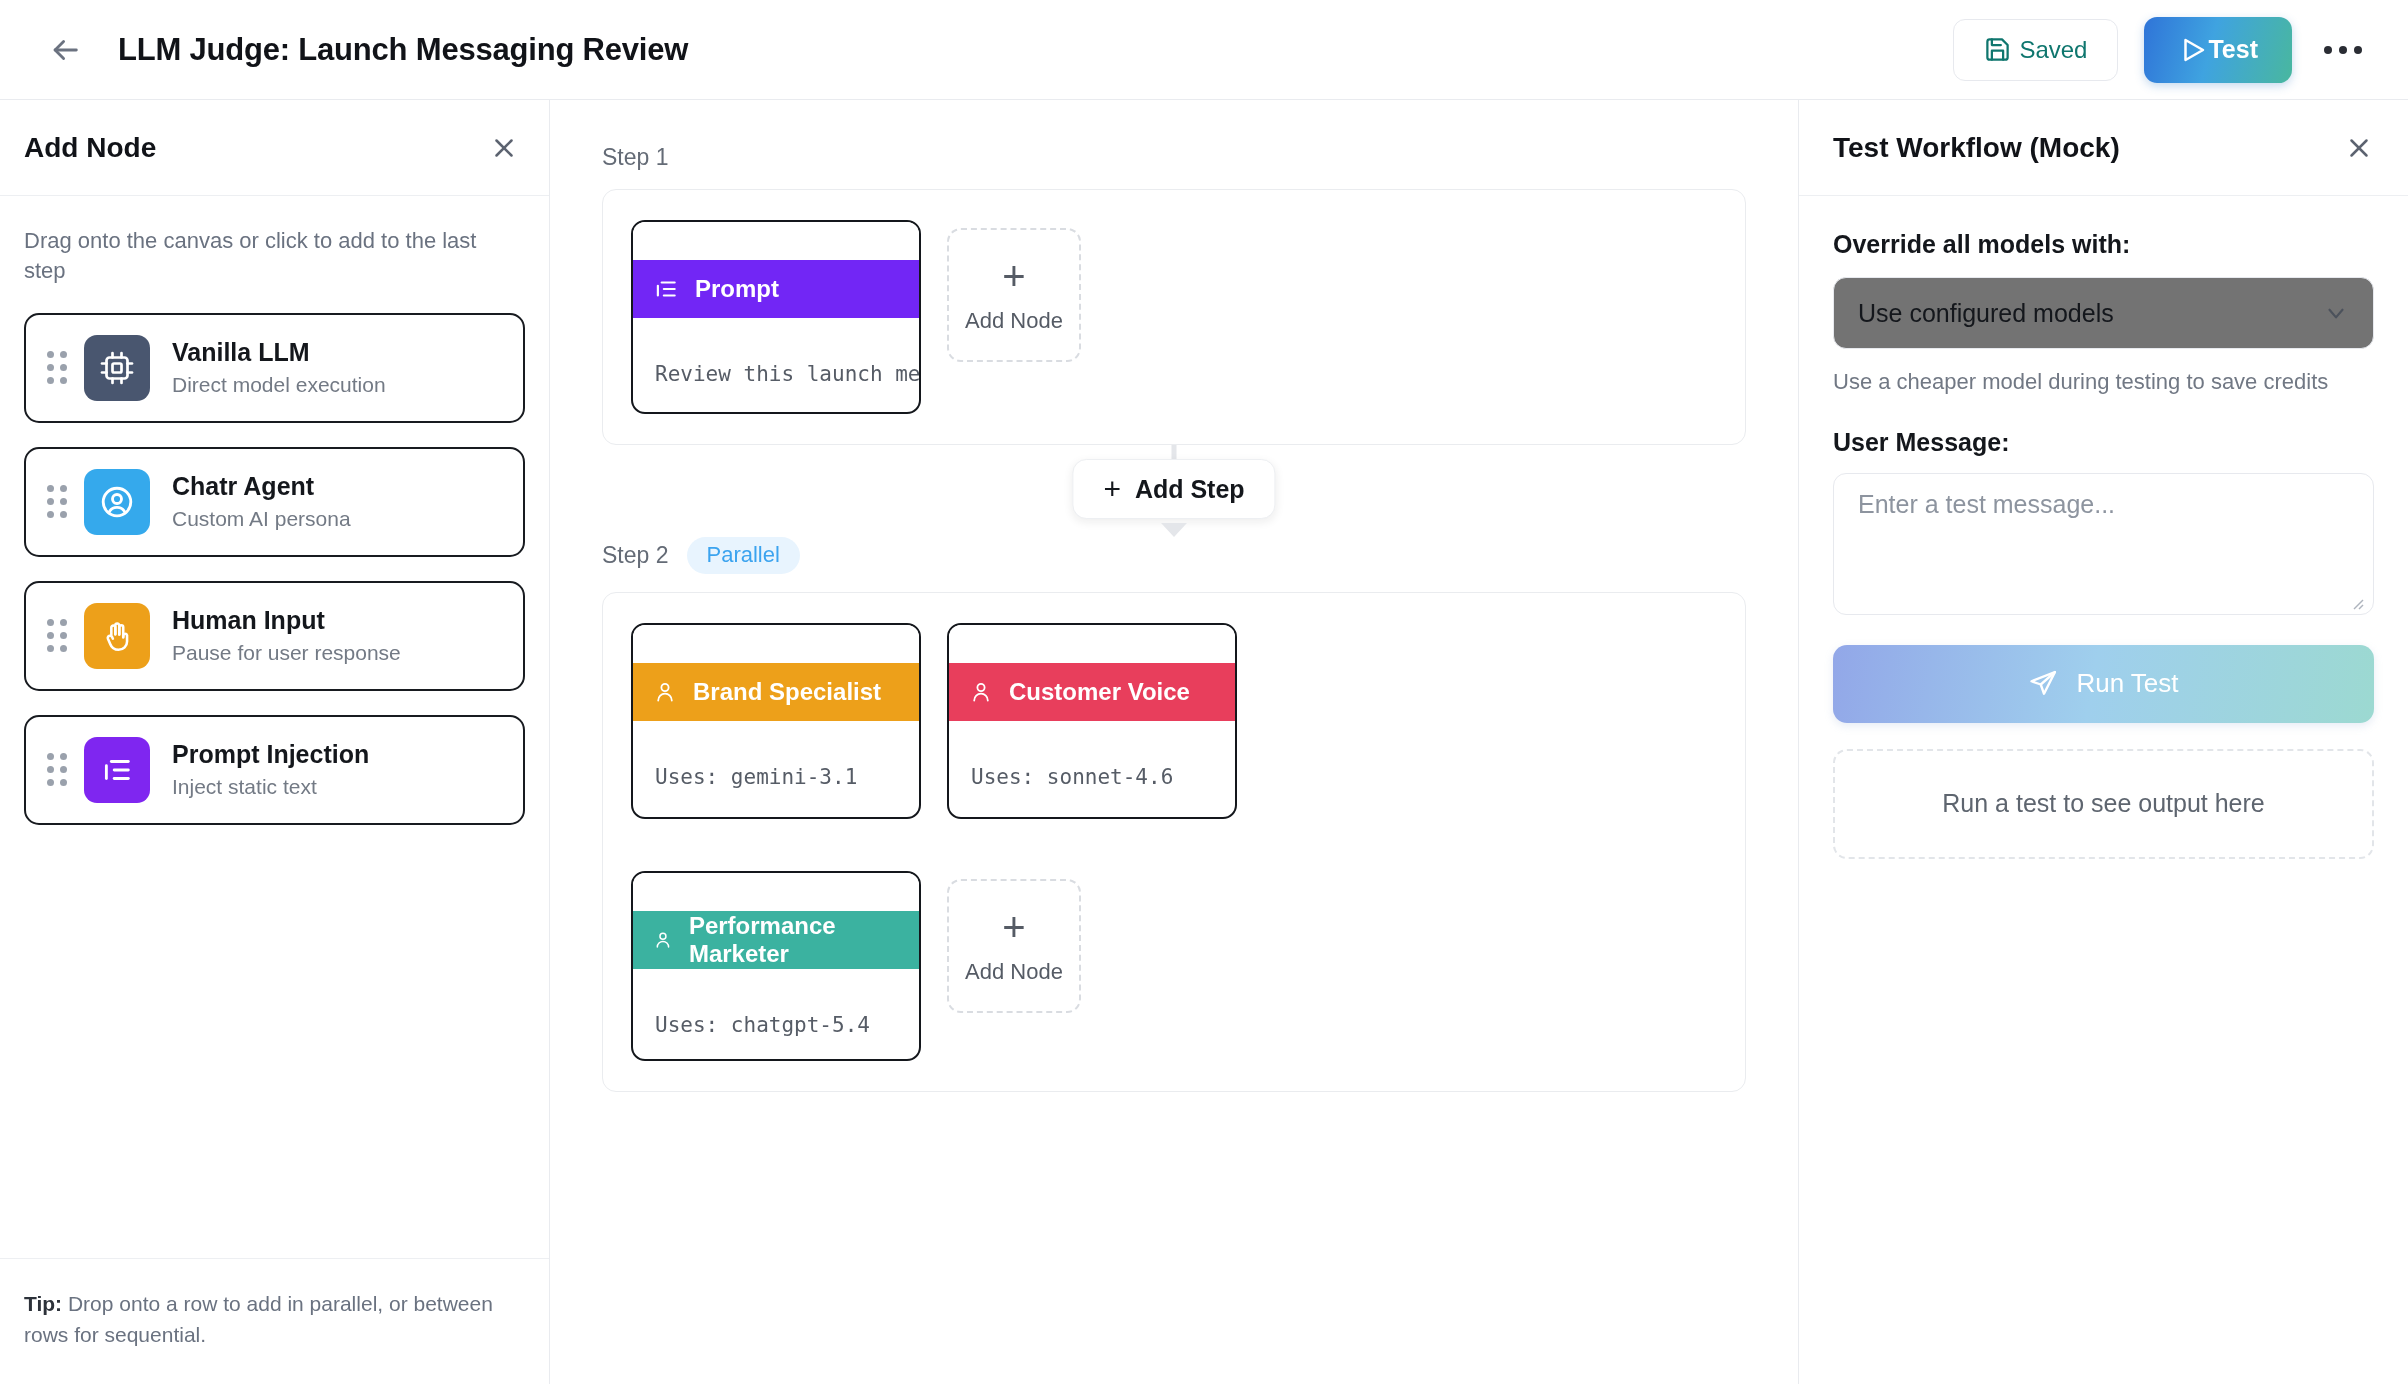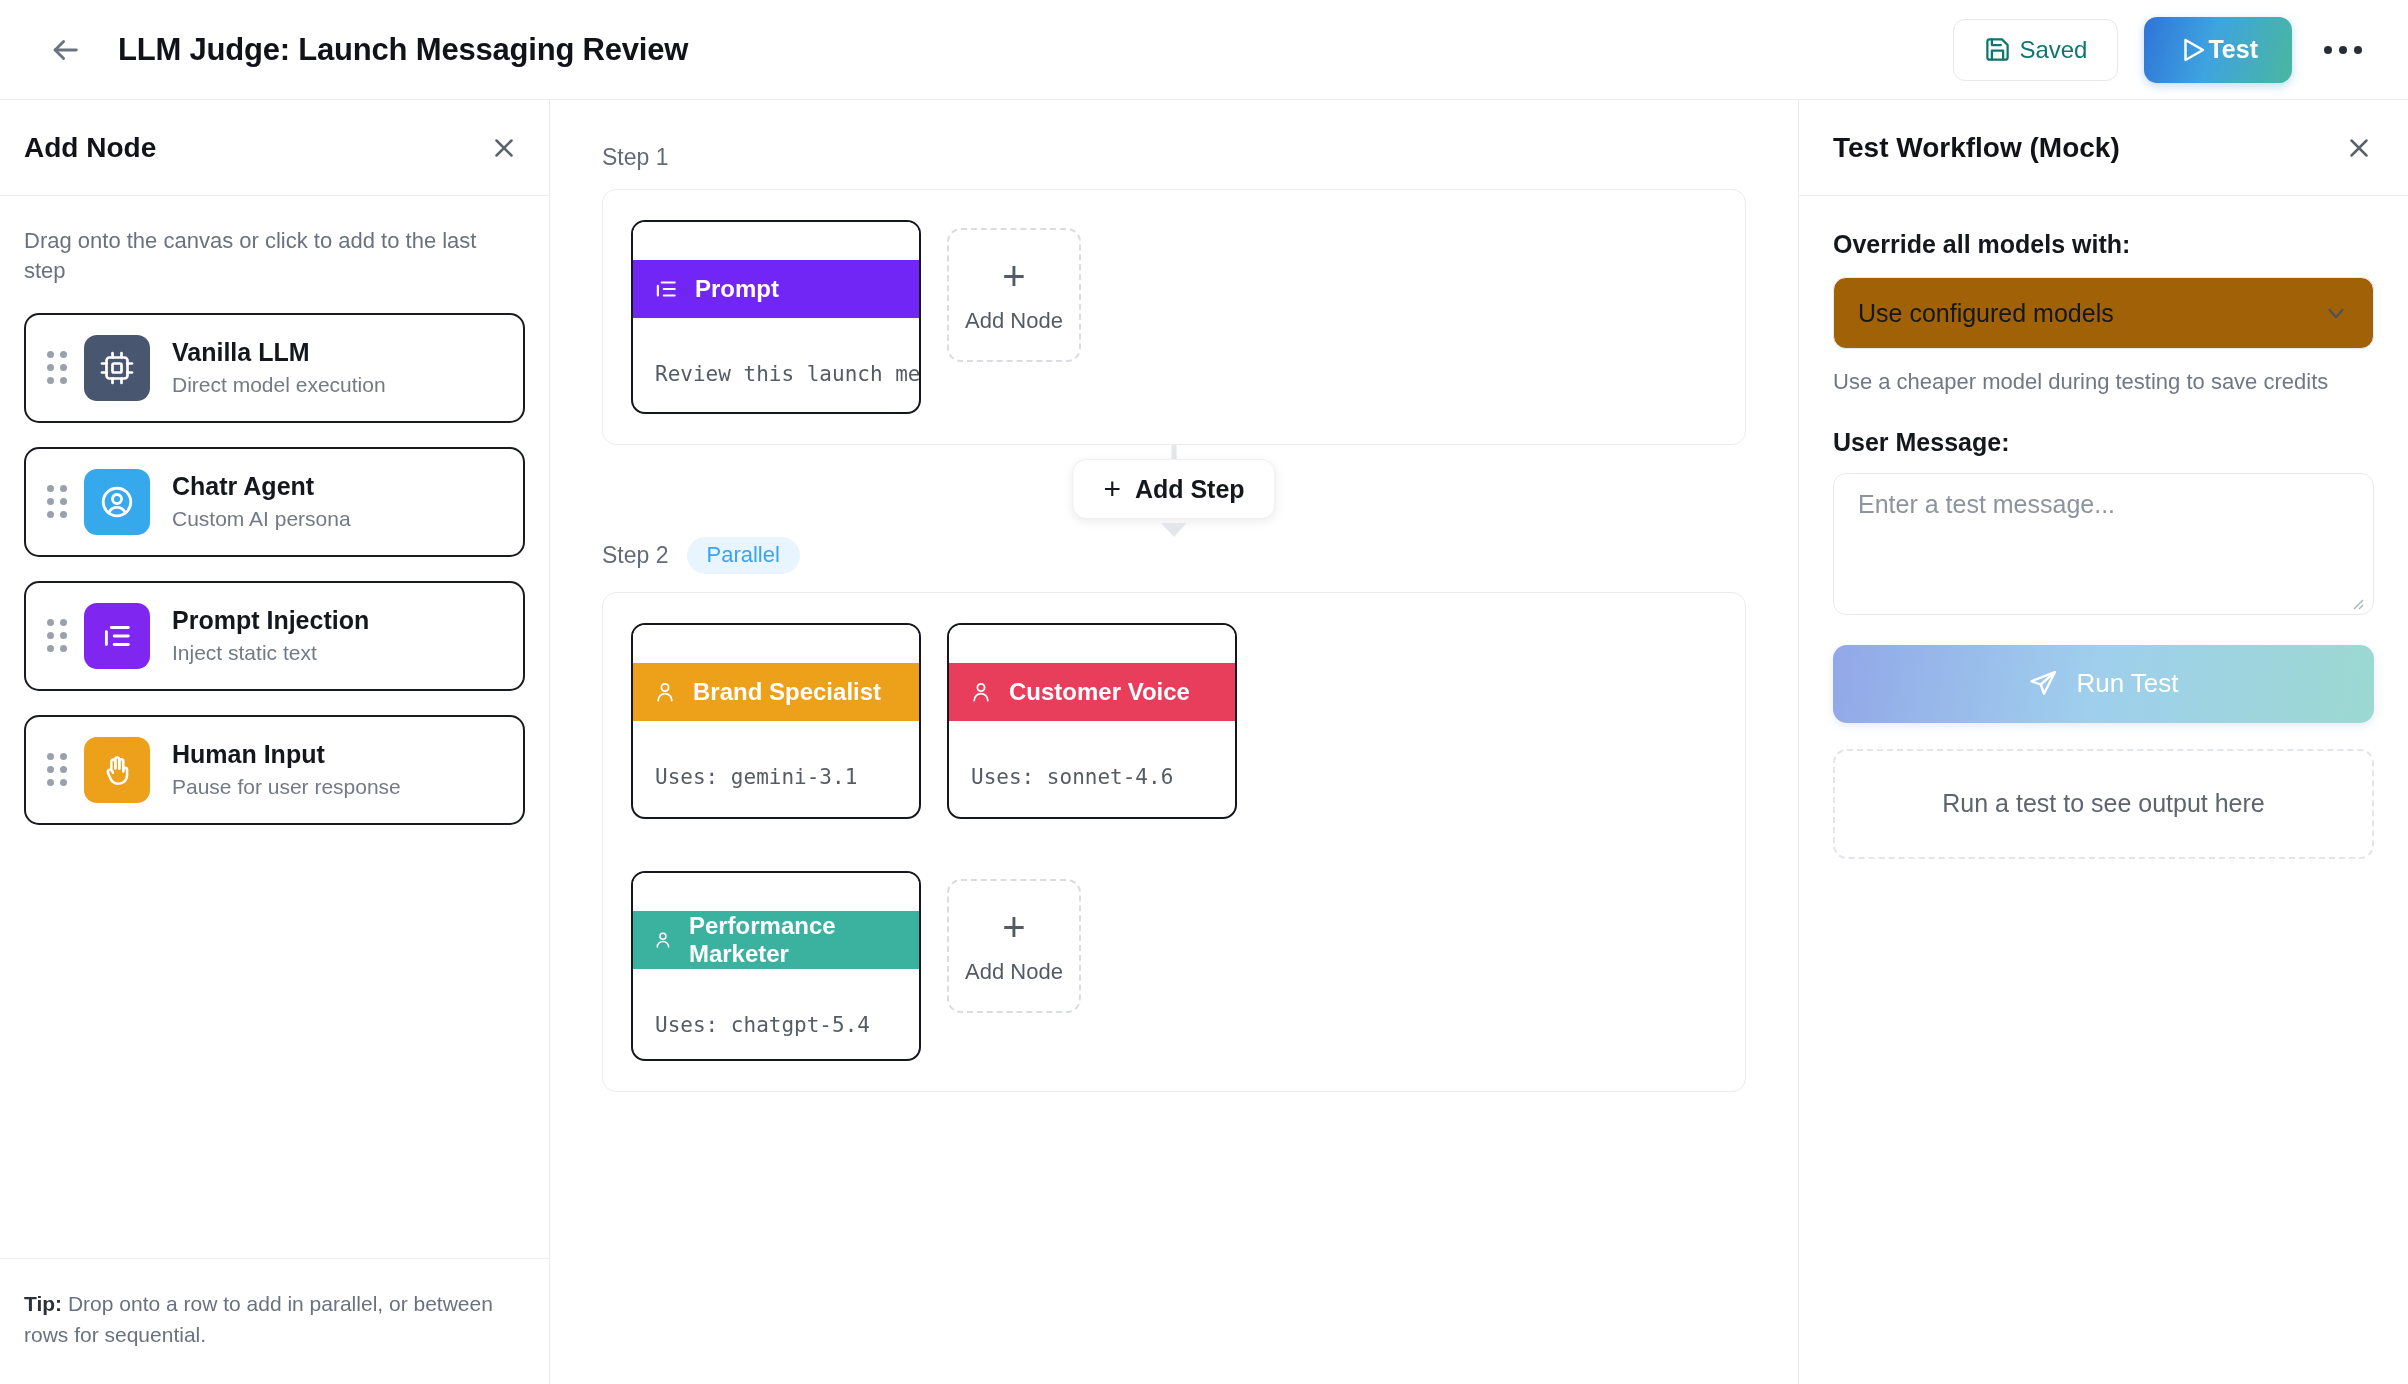--- a/index.html
+++ b/index.html
@@ -164,21 +164,21 @@
     height: 96px; flex: 0 0 96px; display: flex; align-items: center;
     padding: 0 34px 0 34px; border-bottom: 1.5px solid #edeff2;
   }
   .rp-title { font-size: 28px; font-weight: 700; color: #111318; }
   .rp-close { margin-left: auto; cursor: pointer; color: #5c6370; display: flex; }
   .rp-body { padding: 34px 34px 0 34px; overflow: hidden; }
   .rp-label { font-size: 25px; font-weight: 600; color: #14171c; margin-bottom: 18px; }
   .rp-select {
     width: 100%; height: 72px; border: 1.5px solid #e7e9ee; border-radius: 13px;
     display: flex; align-items: center; padding: 0 24px; cursor: pointer;
-    font-size: 25px; color: #14171c; background: #a16207;
+    font-size: 25px; color: #14171c; background: #737373;
   }
   .rp-select span.val { flex: 1 1 auto; }
   .rp-help { font-size: 22px; color: #717884; line-height: 1.4; margin-top: 18px; max-width: 510px; }
   .rp-label2 { font-size: 25px; font-weight: 700; color: #14171c; margin: 30px 0 16px 0; }
   .rp-textarea {
     width: 100%; height: 142px; border: 1.5px solid #e7e9ee; border-radius: 13px;
     padding: 16px 24px; font-size: 25px; color: #14171c; resize: none;
     font-family: "Liberation Sans", sans-serif; outline: none; background: #fff;
     position: relative;
   }
@@ -310,54 +310,54 @@
 
         <div class="node-item">
           <div class="drag-dots">
             <i></i>
               <i></i>
               <i></i>
               <i></i>
               <i></i>
               <i></i>
           </div>
+          <div class="node-icon" style="background:#eda01a">
+            <svg width="34" height="34" viewBox="0 0 24 24" fill="none" stroke="#fff" stroke-width="1.8" stroke-linecap="round" stroke-linejoin="round">
+              <path d="M8 11V6a1.4 1.4 0 0 1 2.8 0v5"></path>
+              <path d="M10.8 10.5V4.6a1.4 1.4 0 0 1 2.8 0V11"></path>
+              <path d="M13.6 11V5.8a1.4 1.4 0 0 1 2.8 0V13"></path>
+              <path d="M16.4 12.5v-1a1.4 1.4 0 0 1 2.7 0v4.3c0 3.4-2.6 5.9-6 5.9-3.2 0-5.1-2-5.9-4.1L5.6 14c-.4-1 .2-2 1.2-2.2.7-.2 1.4.2 1.7.8l.6 1.3"></path>
+            </svg>
+          </div>
+          <div class="node-txt">
+            <div class="node-name">Human Input</div>
+            <div class="node-desc">Pause for user response</div>
+          </div>
+        </div>
+
+        <div class="node-item">
+          <div class="drag-dots">
+            <i></i>
+              <i></i>
+              <i></i>
+              <i></i>
+              <i></i>
+              <i></i>
+          </div>
           <div class="node-icon" style="background:#7f26f0">
             <svg width="34" height="34" viewBox="0 0 24 24" fill="none" stroke="#fff" stroke-width="2" stroke-linecap="round">
               <line x1="8" y1="6" x2="20" y2="6"></line>
                 <line x1="10" y1="12" x2="20" y2="12"></line>
               <line x1="10" y1="18" x2="20" y2="18"></line>
                 <line x1="4.5" y1="9" x2="4.5" y2="18"></line>
             </svg>
           </div>
           <div class="node-txt">
             <div class="node-name">Prompt Injection</div>
             <div class="node-desc">Inject static text</div>
-          </div>
-        </div>
-
-        <div class="node-item">
-          <div class="drag-dots">
-            <i></i>
-              <i></i>
-              <i></i>
-              <i></i>
-              <i></i>
-              <i></i>
-          </div>
-          <div class="node-icon" style="background:#eda01a">
-            <svg width="34" height="34" viewBox="0 0 24 24" fill="none" stroke="#fff" stroke-width="1.8" stroke-linecap="round" stroke-linejoin="round">
-              <path d="M8 11V6a1.4 1.4 0 0 1 2.8 0v5"></path>
-              <path d="M10.8 10.5V4.6a1.4 1.4 0 0 1 2.8 0V11"></path>
-              <path d="M13.6 11V5.8a1.4 1.4 0 0 1 2.8 0V13"></path>
-              <path d="M16.4 12.5v-1a1.4 1.4 0 0 1 2.7 0v4.3c0 3.4-2.6 5.9-6 5.9-3.2 0-5.1-2-5.9-4.1L5.6 14c-.4-1 .2-2 1.2-2.2.7-.2 1.4.2 1.7.8l.6 1.3"></path>
-            </svg>
-          </div>
-          <div class="node-txt">
-            <div class="node-name">Human Input</div>
-            <div class="node-desc">Pause for user response</div>
           </div>
         </div>
       </div>
 
       <div class="lp-footer">
         <b>Tip:</b><span> Drop onto a row to add in parallel, or between rows for sequential.</span>
       </div>
     </div>
 
     <div class="canvas">

